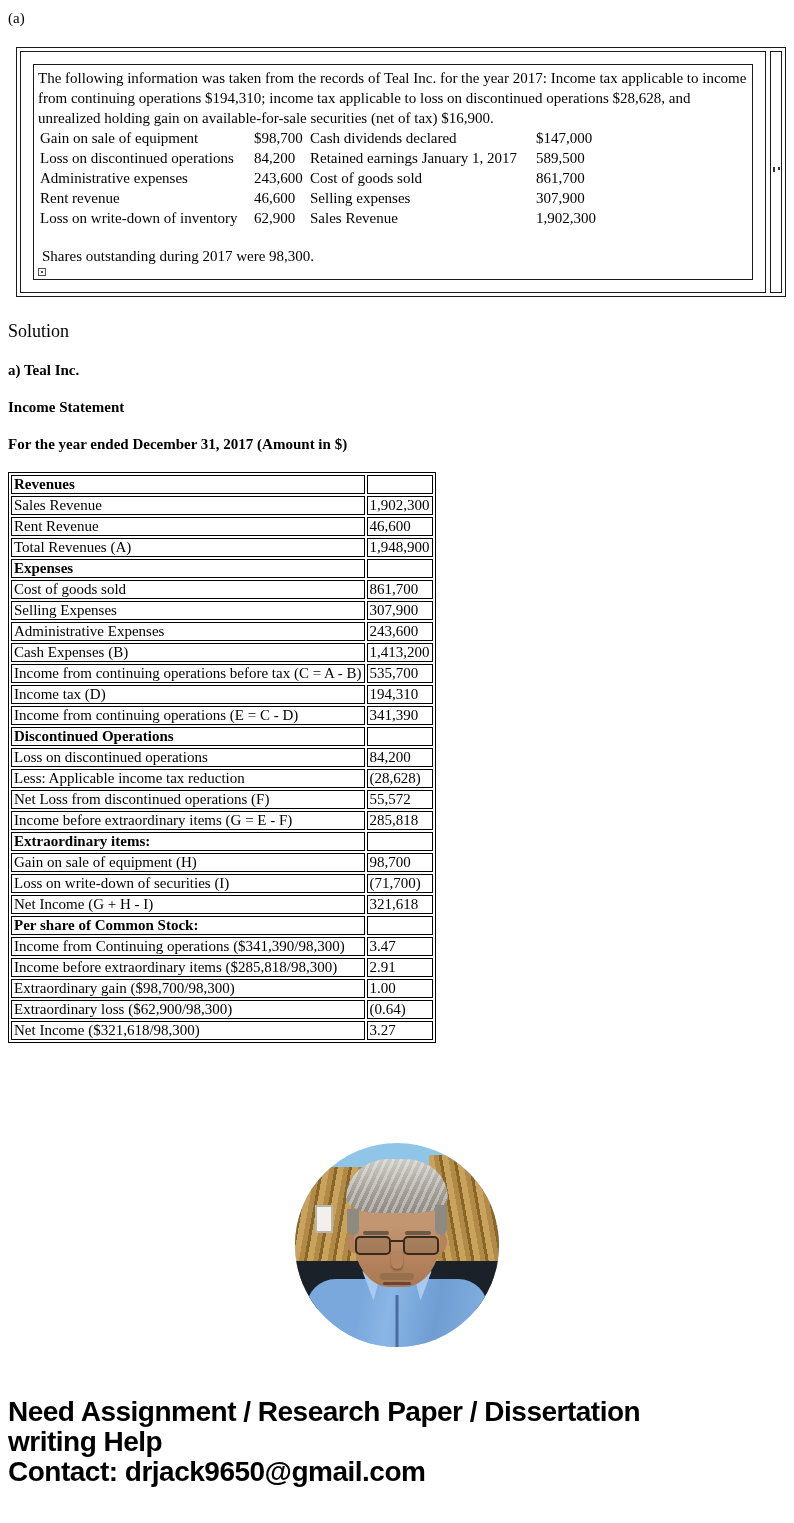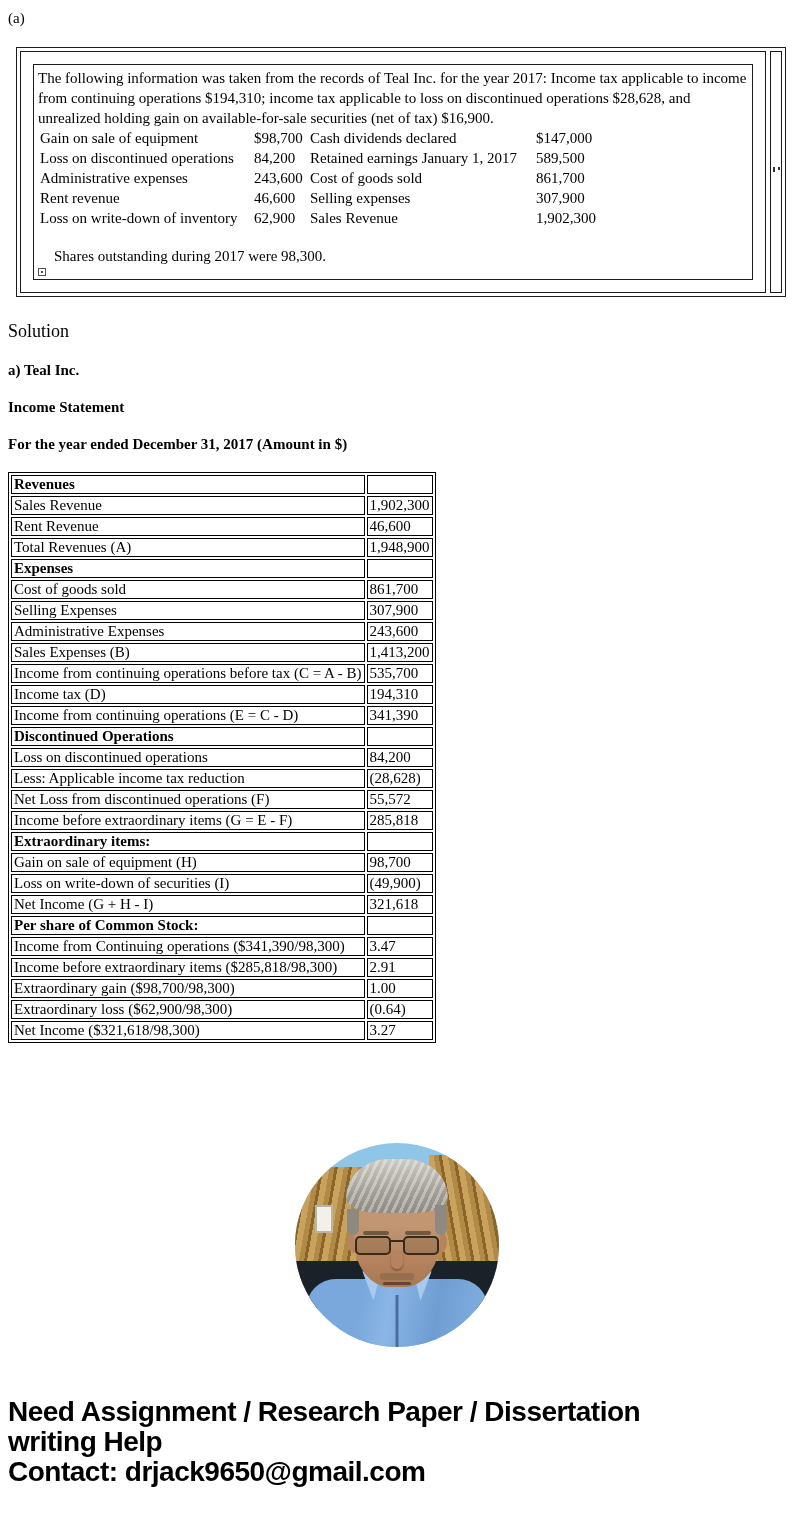--- a/index.html
+++ b/index.html
@@ -32,21 +32,21 @@
     font-size: 15px;
     line-height: 20px;
   }
   .qpara { margin: 0; }
   .qitems {
     display: grid;
     grid-template-columns: 214px 56px 226px 1fr;
     padding-left: 2px;
   }
   .qitems div { white-space: nowrap; overflow: hidden; }
-  .qfooter { margin: 18px 0 0 16px; }
+  .qfooter { margin: 18px 0 0 4px; }
   .tiny-placeholder {
     width: 8px; height: 8px;
     border: 1px solid #555;
     margin-top: 2px;
     position: relative;
   }
   .tiny-placeholder .dot {
     position: absolute; left: 2px; top: 2px;
     width: 2px; height: 2px; background: #555;
   }
@@ -254,21 +254,21 @@
         </tr>
         <tr>
           <td class="c-label">Selling Expenses</td>
           <td class="c-value">307,900</td>
         </tr>
         <tr>
           <td class="c-label">Administrative Expenses</td>
           <td class="c-value">243,600</td>
         </tr>
         <tr>
-          <td class="c-label">Sales Expenses (B)</td>
+          <td class="c-label">Cash Expenses (B)</td>
           <td class="c-value">1,413,200</td>
         </tr>
         <tr>
           <td class="c-label">Income from continuing operations before tax (C = A - B)</td>
           <td class="c-value">535,700</td>
         </tr>
         <tr>
           <td class="c-label">Income tax (D)</td>
           <td class="c-value">194,310</td>
         </tr>
@@ -299,21 +299,21 @@
         <tr class="section-row">
           <td class="c-label">Extraordinary items:</td>
           <td class="c-value"></td>
         </tr>
         <tr>
           <td class="c-label">Gain on sale of equipment (H)</td>
           <td class="c-value">98,700</td>
         </tr>
         <tr>
           <td class="c-label">Loss on write-down of securities (I)</td>
-          <td class="c-value">(49,900)</td>
+          <td class="c-value">(71,700)</td>
         </tr>
         <tr>
           <td class="c-label">Net Income (G + H - I)</td>
           <td class="c-value">321,618</td>
         </tr>
         <tr class="section-row">
           <td class="c-label">Per share of Common Stock:</td>
           <td class="c-value"></td>
         </tr>
         <tr>

